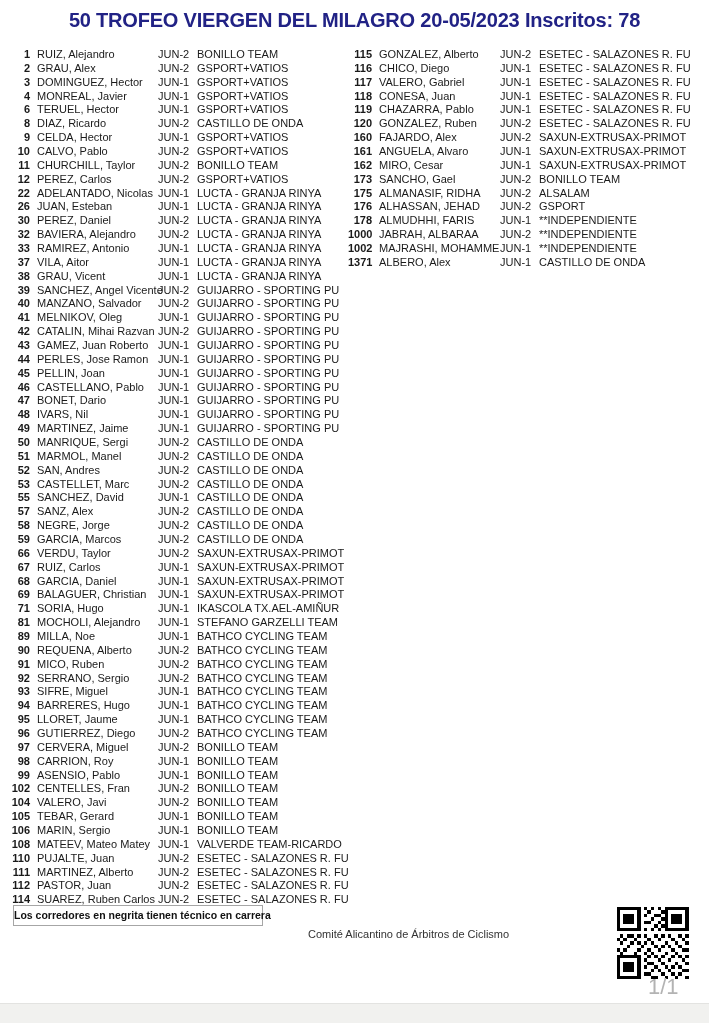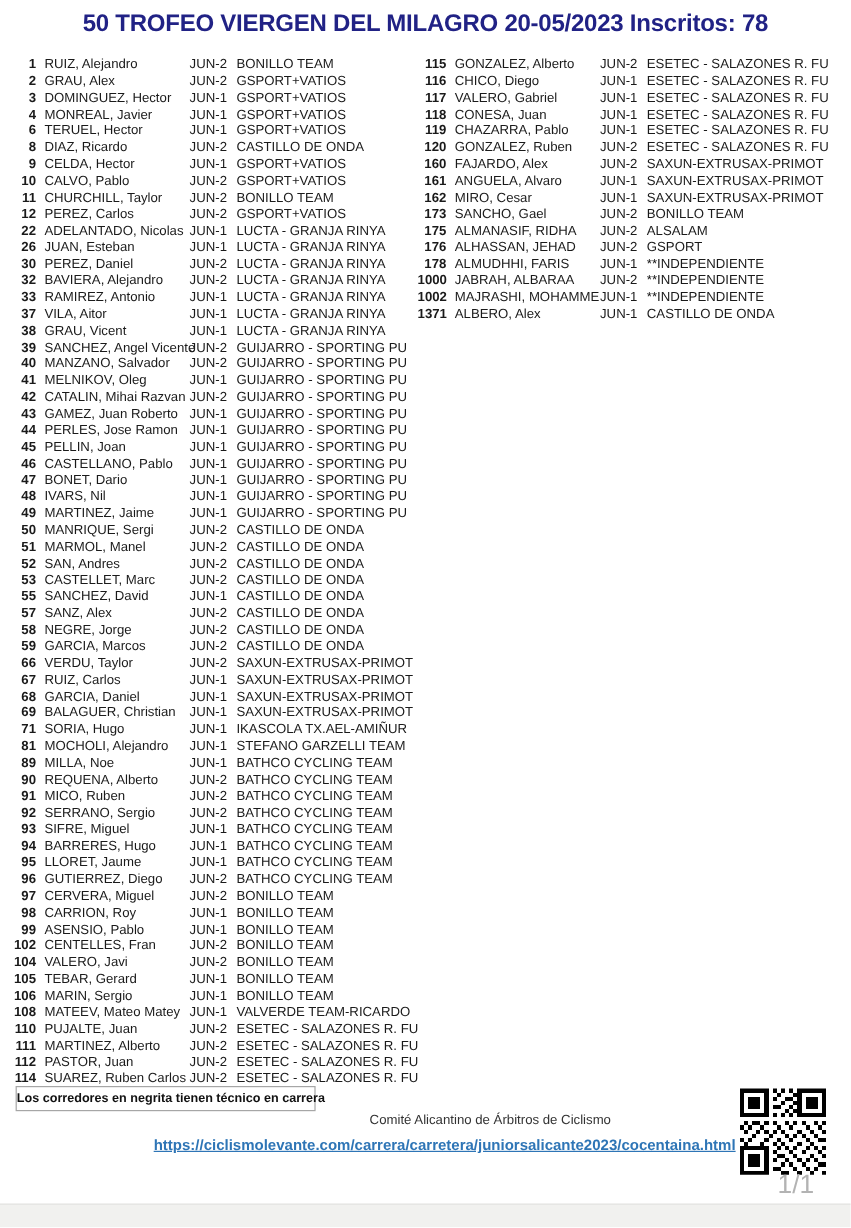--- a/index.html
+++ b/index.html
@@ -595,21 +595,20 @@
         <span class="cat">JUN-1</span>
         <span class="team">CASTILLO DE ONDA</span>
       </div>
     </div>
 
   <div class="note-box">Los corredores en negrita tienen técnico en carrera</div>
 
   <div class="committee">Comité Alicantino de Árbitros de Ciclismo</div>
 
 
-  <a class="link" href="#">https://ciclismolevante.com/carrera/carretera/juniorsalicante2023/cocentaina.html</a>
 
   <svg class="qr" width="75" height="72" viewBox="0 0 21 21" shape-rendering="crispEdges" aria-hidden="true">
     <rect width="21" height="21" fill="#fff"></rect>
     <g fill="#000">
       <rect x="0" y="0" width="7" height="7"></rect>
         <rect x="1" y="1" width="5" height="5" fill="#fff"></rect>
         <rect x="2" y="2" width="3" height="3"></rect>
       <rect x="14" y="0" width="7" height="7"></rect>
         <rect x="15" y="1" width="5" height="5" fill="#fff"></rect>
         <rect x="16" y="2" width="3" height="3"></rect>

